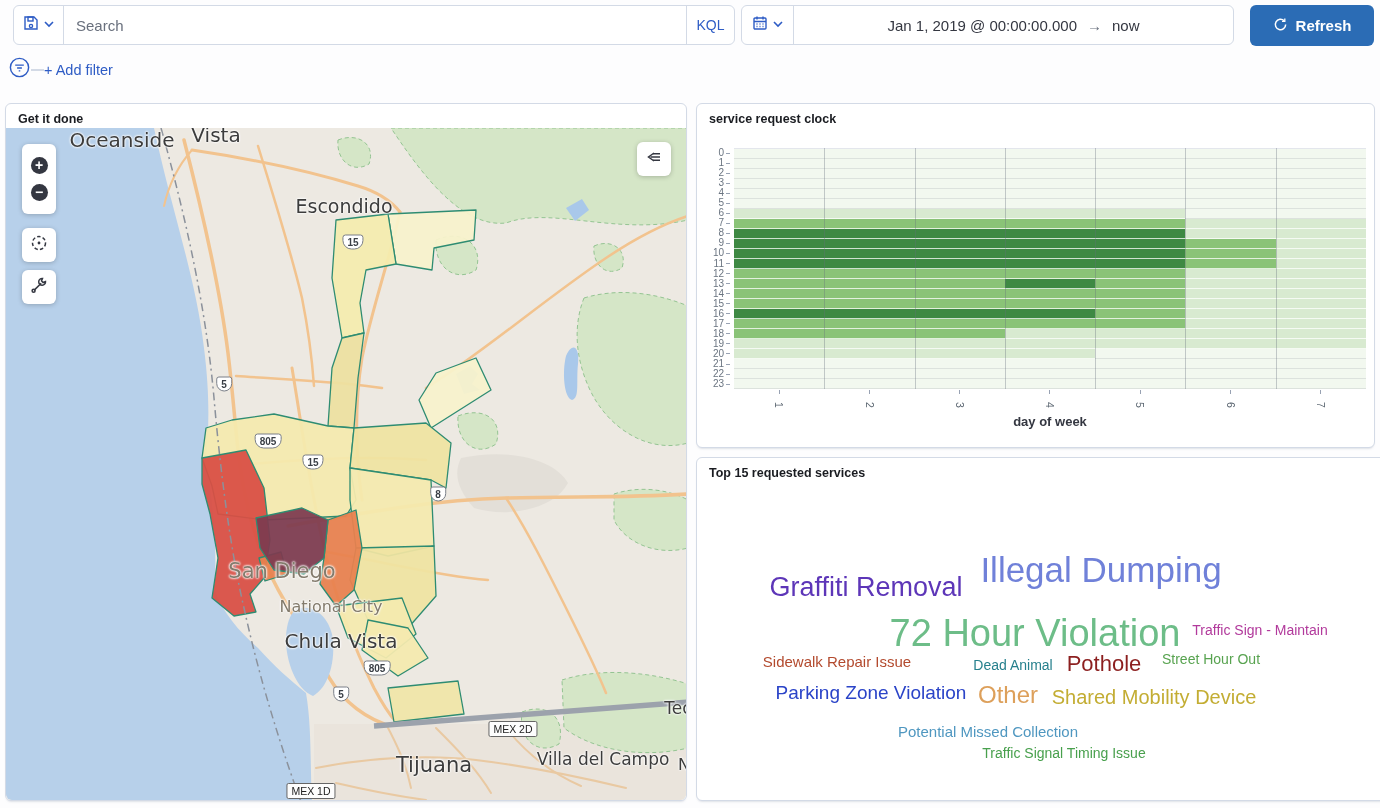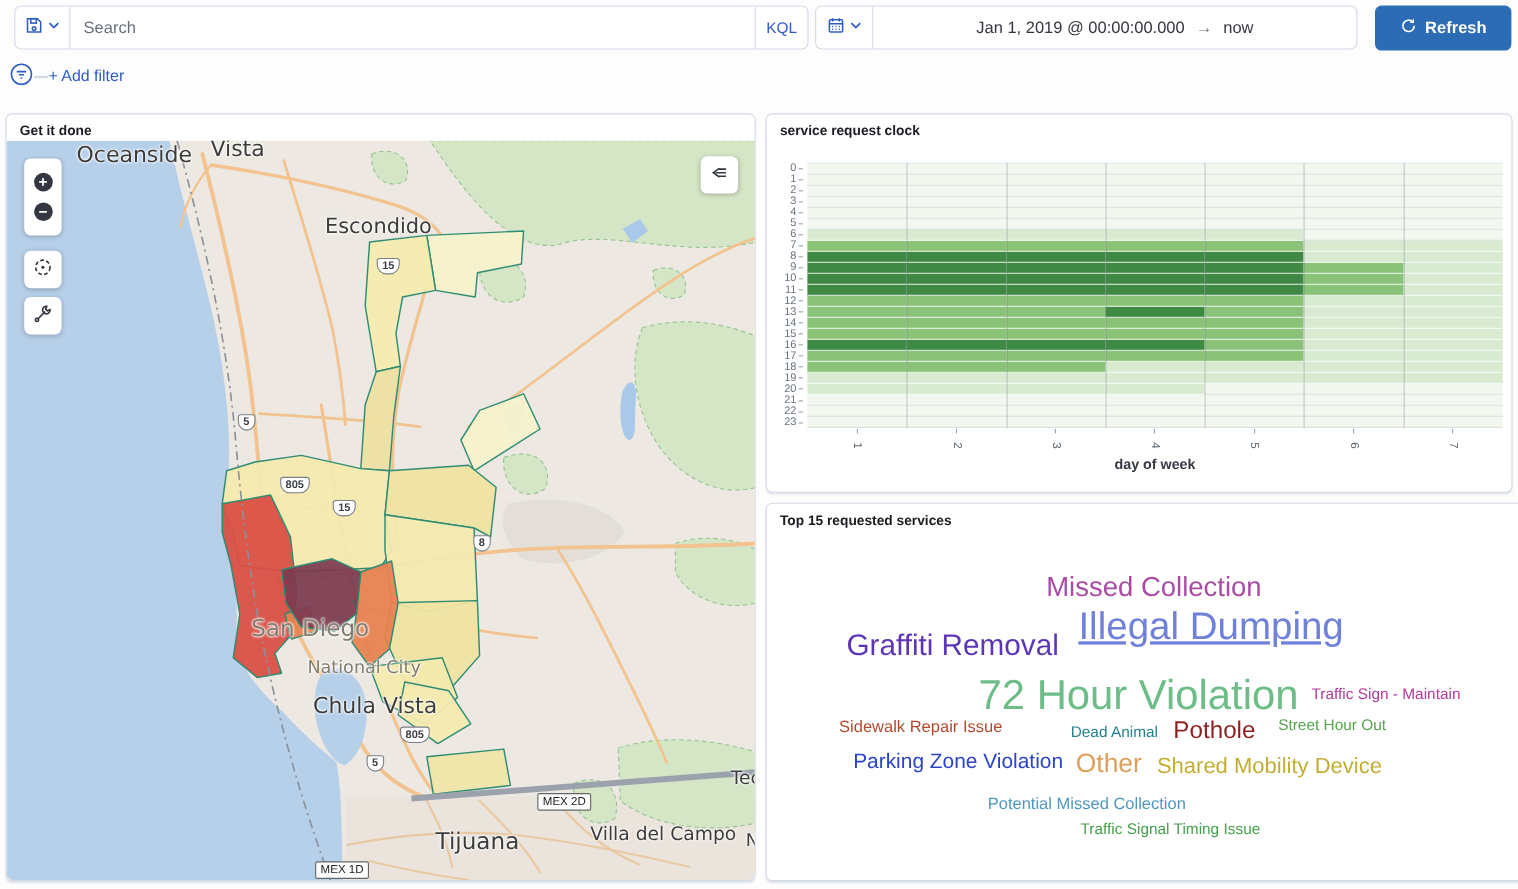--- a/index.html
+++ b/index.html
@@ -506,22 +506,21 @@
         <i></i>
         <span>7</span>
       </div>
     </div>
   <div class="hm-axis-title">day of week</div>
 </div>
 
 <div class="panel" id="panel-cloud">
   <div class="panel-title">Top 15 requested services</div>
   <div class="cloud-area" id="cloud-area">
-      <span class="tag-word" style="left: 352px; top: 76px; color: rgb(170, 75, 165); font-size: 25px;">Missed Collection</span>
-      <span class="tag-word" style="left: 404px; top: 112px; color: rgb(112, 129, 217); font-size: 35px; text-decoration: underline;">Illegal Dumping</span>
+      <span class="tag-word" style="left: 404px; top: 112px; color: rgb(112, 129, 217); font-size: 35px;">Illegal Dumping</span>
       <span class="tag-word" style="left: 169px; top: 129px; color: rgb(93, 54, 184); font-size: 27px;">Graffiti Removal</span>
       <span class="tag-word" style="left: 338px; top: 175px; color: rgb(109, 189, 136); font-size: 38px;">72 Hour Violation</span>
       <span class="tag-word" style="left: 563px; top: 172px; color: rgb(178, 58, 156); font-size: 14px;">Traffic Sign - Maintain</span>
       <span class="tag-word" style="left: 140px; top: 203px; color: rgb(179, 74, 46); font-size: 15px;">Sidewalk Repair Issue</span>
       <span class="tag-word" style="left: 316px; top: 207px; color: rgb(39, 128, 141); font-size: 14px;">Dead Animal</span>
       <span class="tag-word" style="left: 407px; top: 206px; color: rgb(140, 31, 31); font-size: 22px;">Pothole</span>
       <span class="tag-word" style="left: 514px; top: 201px; color: rgb(88, 163, 80); font-size: 14px;">Street Hour Out</span>
       <span class="tag-word" style="left: 174px; top: 235px; color: rgb(43, 68, 200); font-size: 19px;">Parking Zone Violation</span>
       <span class="tag-word" style="left: 311px; top: 237px; color: rgb(221, 160, 91); font-size: 24px;">Other</span>
       <span class="tag-word" style="left: 457px; top: 239px; color: rgb(195, 173, 51); font-size: 20px;">Shared Mobility Device</span>

